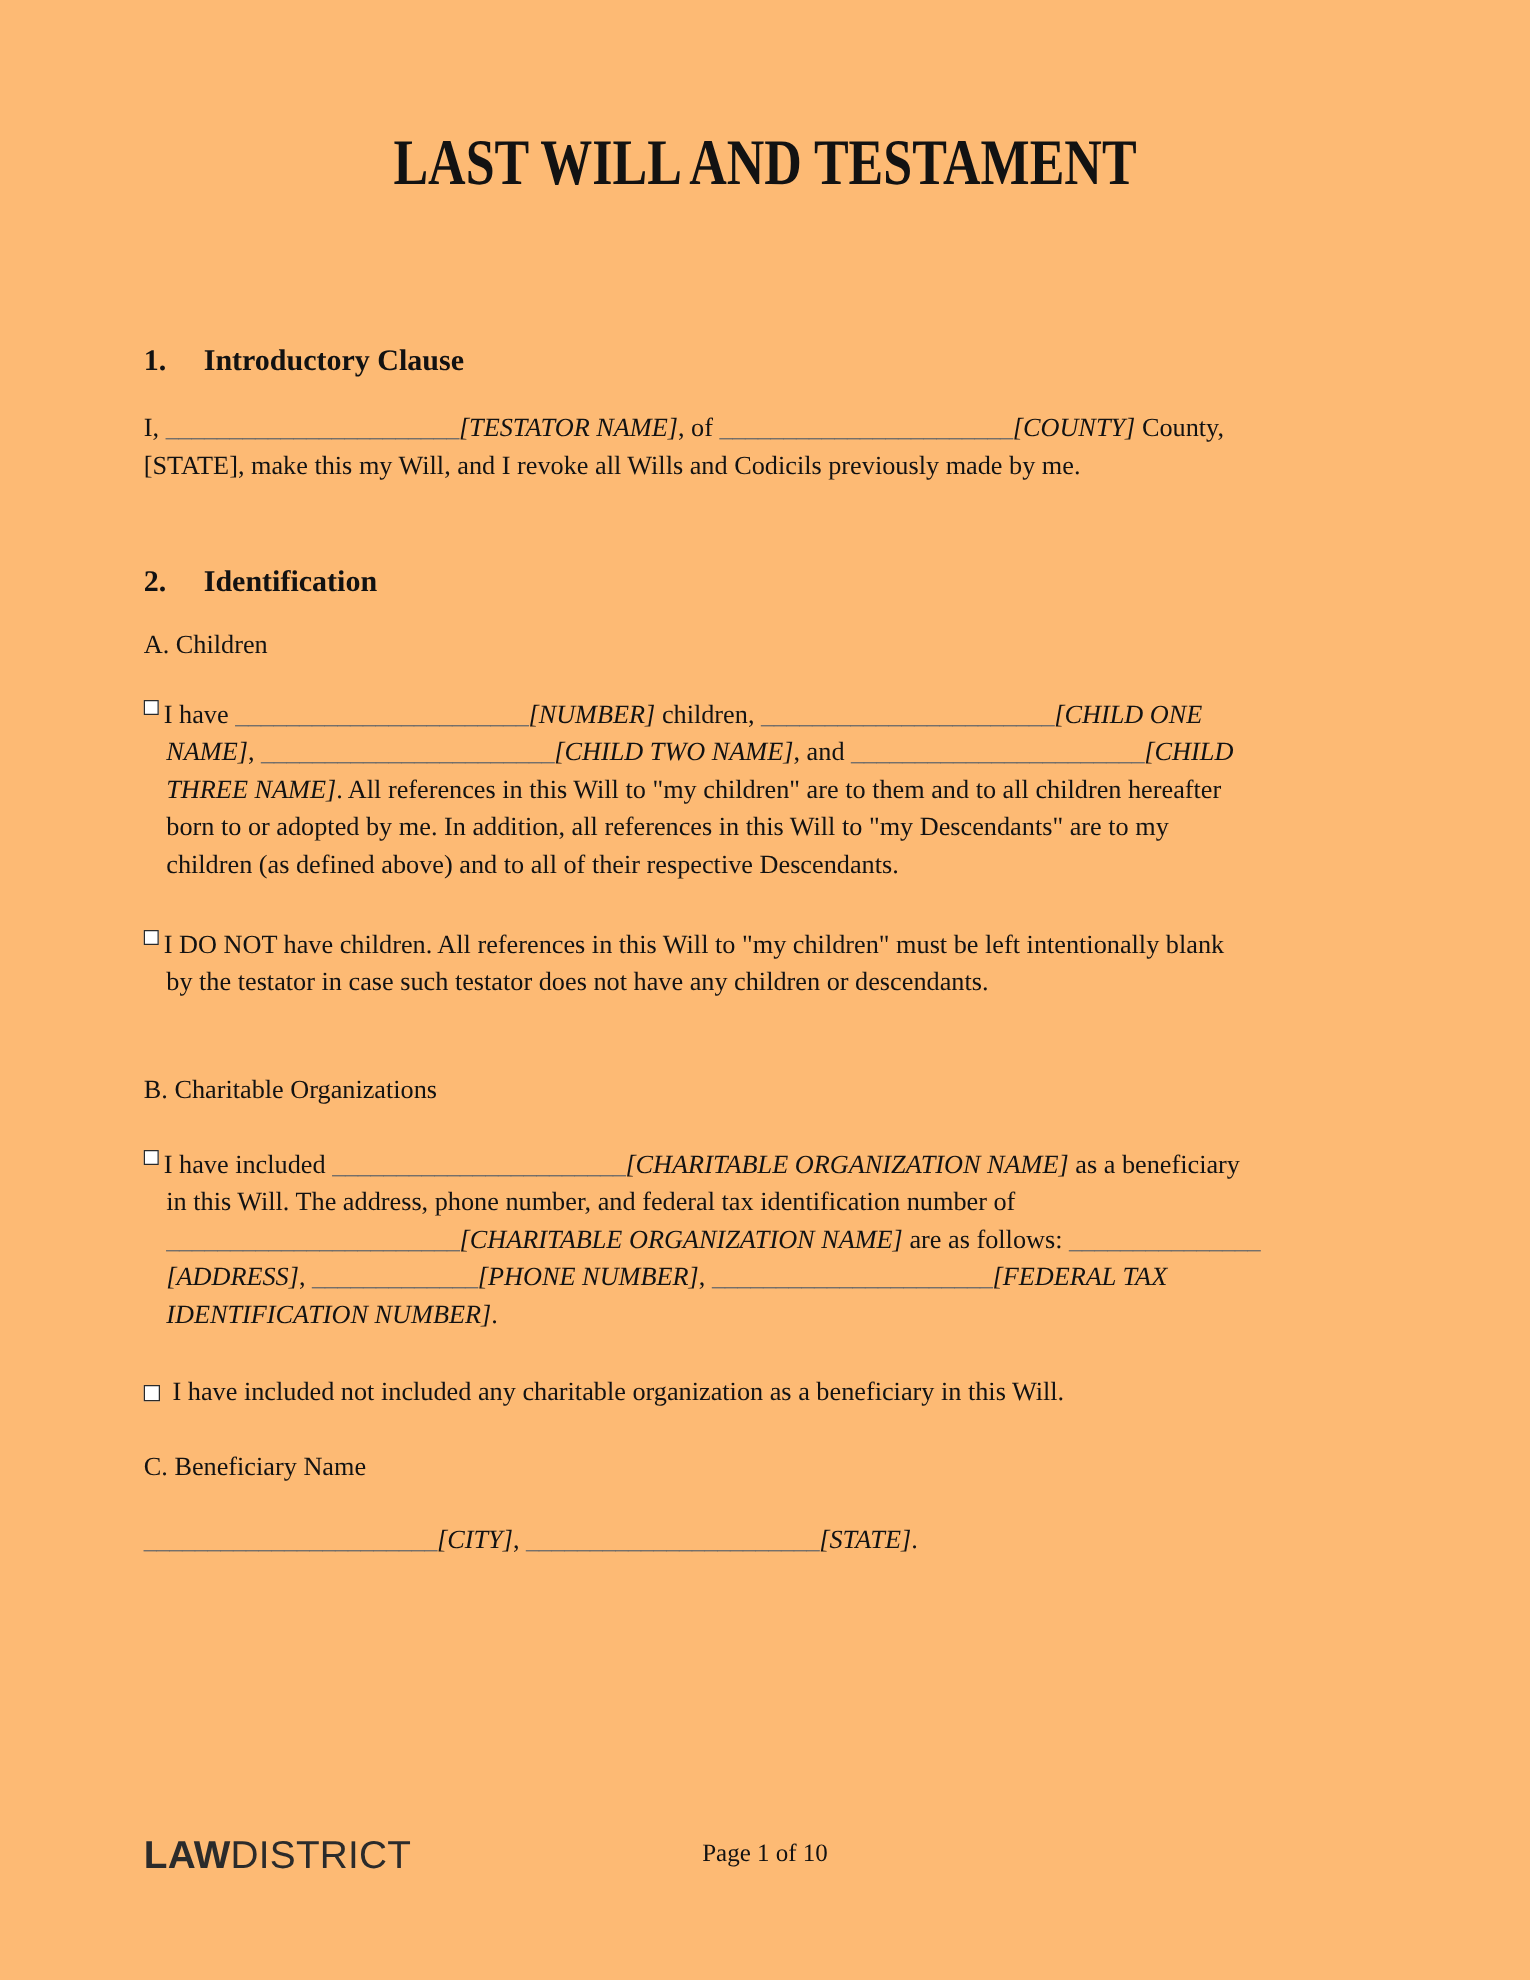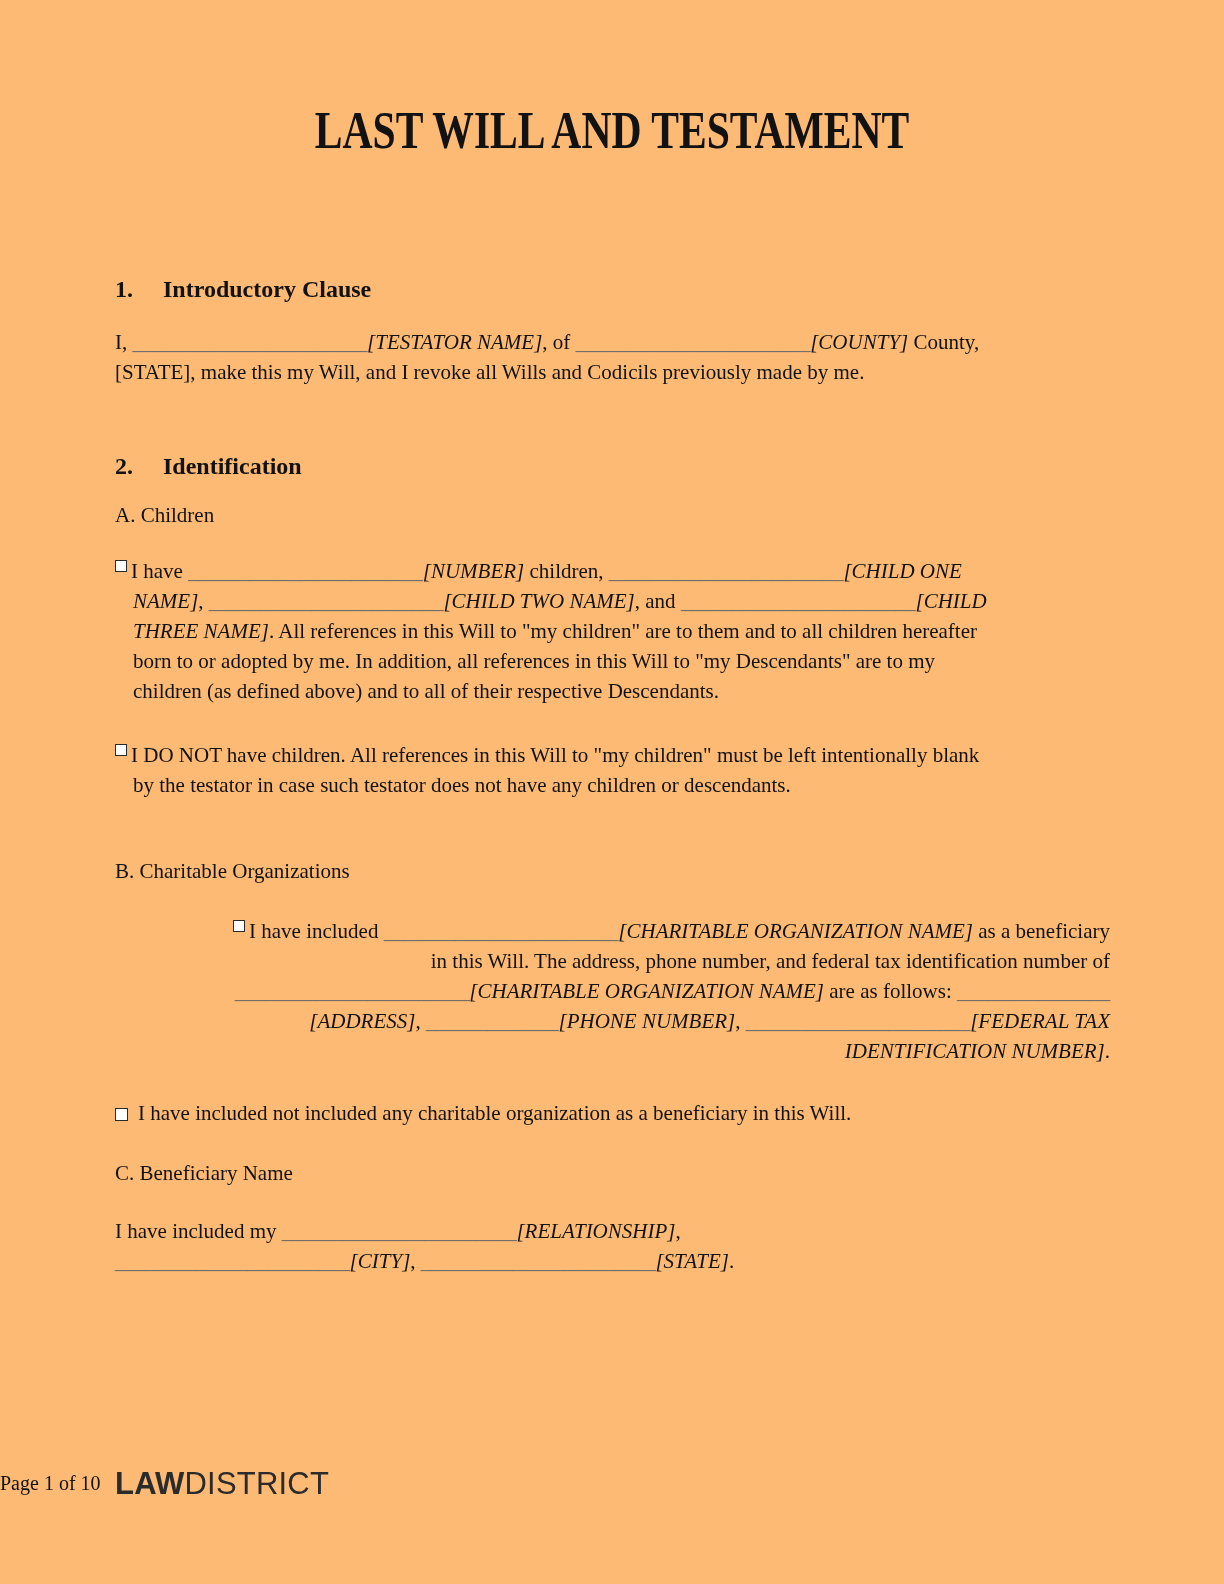--- a/index.html
+++ b/index.html
@@ -46,21 +46,21 @@
   .cb.super{vertical-align:6px;margin-right:4px;}
   .cb.inline{width:11px;height:11px;vertical-align:-1px;margin-right:10px;}
   
   .doc > :nth-child(1){margin-top:110px;}
   .doc > :nth-child(2){margin-top:21px;}
   .doc > :nth-child(3){margin-top:62px;}
   .doc > :nth-child(4){margin-top:17px;}
   .doc > :nth-child(5){margin-top:26px;}
   .doc > :nth-child(6){margin-top:34px;}
   .doc > :nth-child(7){margin-top:56px;}
-  .doc > :nth-child(8){margin-top:30px;text-align:right;}
+  .doc > :nth-child(8){margin-top:30px;}
   .doc > :nth-child(9){margin-top:32px;}
   .doc > :nth-child(10){margin-top:30px;}
   .doc > :nth-child(11){margin-top:28px;}
   .footer{
     position:absolute;
     left:0;right:0;top:1466px;
     height:40px;
   }
   .logo{
     position:absolute;
@@ -68,21 +68,21 @@
     font-family:"Liberation Sans", sans-serif;
     font-size:31px;
     line-height:31px;
     color:#2b2b2b;
     letter-spacing:0.2px;
     white-space:nowrap;
   }
   .logo .lb{font-weight:bold;}
   .logo .lr{font-weight:normal;}
   .pagenum{
-    text-align:left;
+    text-align:center;
     font-size:20px;
     line-height:34px;
     color:#121212;
   }
 </style>
 </head>
 <body>
 
 <div class="page">
   <h1 class="title">LAST WILL AND TESTAMENT</h1>
@@ -111,21 +111,20 @@
         <div class="line cont"><span class="r-n">in this Will. The address, phone number, and federal tax identification number of</span></div>
         <div class="line cont"><span class="r-b">_______________________</span><span class="r-i">[CHARITABLE ORGANIZATION NAME]</span><span class="r-n"> are as follows: </span><span class="r-b">_______________</span></div>
         <div class="line cont"><span class="r-i">[ADDRESS]</span><span class="r-n">, </span><span class="r-b">_____________</span><span class="r-i">[PHONE NUMBER]</span><span class="r-n">, </span><span class="r-b">______________________</span><span class="r-i">[FEDERAL TAX</span></div>
         <div class="line cont"><span class="r-i">IDENTIFICATION NUMBER]</span><span class="r-n">.</span></div>
       </div>
       <div class="blk cbp">
         <div class="line"><span class="cb inline"></span><span class="r-n">I have included not included any charitable organization as a beneficiary in this Will.</span></div>
       </div>
       <div class="blk subheading">C. Beneficiary Name</div>
       <div class="blk paragraph">
-        <div class="line"><span class="r-n">I have included my </span><span class="r-b">_______________________</span><span class="r-i">[RELATIONSHIP]</span><span class="r-n">,</span></div>
         <div class="line"><span class="r-b">_______________________</span><span class="r-i">[CITY]</span><span class="r-n">, </span><span class="r-b">_______________________</span><span class="r-i">[STATE]</span><span class="r-n">.</span></div>
       </div>
     </main>
   <footer class="footer">
     <div class="logo"><span class="lb">LAW</span><span class="lr">DISTRICT</span></div>
     <div class="pagenum">Page 1 of 10</div>
   </footer>
 </div>
 
 </body></html>

